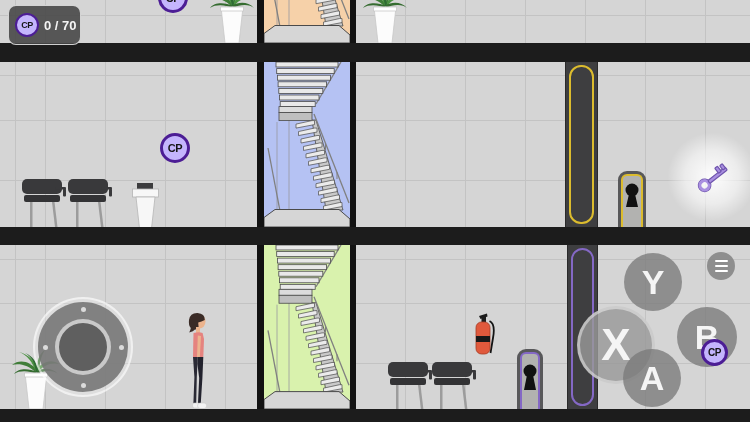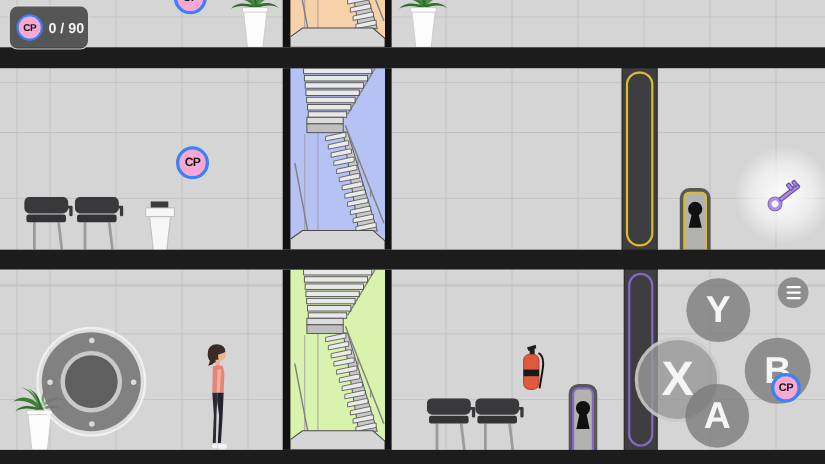--- a/index.html
+++ b/index.html
@@ -25,22 +25,22 @@
   .shaft-yellow .outline{border-color:#dcbc2e;}
   .shaft-purple .outline{border-color:#8468c5;}
   
   .door{position:absolute;background:#58585a;border-radius:9px 9px 0 0;z-index:1;}
   .door .panel{position:absolute;left:3px;right:3px;top:3px;bottom:0;background:#b2b2b0;
       border:2px solid transparent;border-bottom:none;border-radius:6px 6px 0 0;}
   .door-yellow .panel{border-color:#dcbc2e;}
   .door-purple .panel{border-color:#8468c5;}
   .door svg{position:absolute;inset:0;width:100%;height:100%;}
   
-  .coin{position:absolute;box-sizing:border-box;border-radius:50%;background:#f9a8d4;
-    border:3px solid #3b82f6;color:#151515;font-weight:bold;display:flex;
+  .coin{position:absolute;box-sizing:border-box;border-radius:50%;background:#c4b5fd;
+    border:3px solid #4c1d95;color:#151515;font-weight:bold;display:flex;
     align-items:center;justify-content:center;z-index:4;letter-spacing:-0.5px;}
   
   #hud{position:absolute;left:8px;top:5px;width:73px;height:40px;border-radius:8px;
     background:rgba(72,72,72,0.9);border:1px solid rgba(255,255,255,0.75);
     display:flex;align-items:center;padding:0 6px;gap:5px;z-index:10;box-sizing:border-box;}
   #hud .coin{position:static;flex:0 0 auto;}
   #hud .txt{color:#f4f4f4;font-size:13px;font-weight:600;white-space:nowrap;}
   
   #key-glow{position:absolute;left:667px;top:132px;width:90px;height:90px;z-index:3;
     background:radial-gradient(circle,rgba(255,255,255,0.95) 0%,rgba(255,255,255,0.55) 42%,rgba(255,255,255,0) 70%);}
@@ -225,21 +225,21 @@
     <span>CP</span>
     </div>
   <div class="coin" style="left:701px;top:339px;width:27px;height:27px;font-size:10px;z-index:12;">
     <span>CP</span>
     </div>
 
   <div id="hud">
     <div class="coin" style="width:24px;height:24px;border-width:2.5px;font-size:9px;">
       <span>CP</span>
       </div>
-    <span class="txt">0 / 90</span>
+    <span class="txt">0 / 70</span>
   </div>
 
   <svg class="prop" style="left:207px;top:-16px;width:50px;height:60px;" viewBox="0 0 50 60">
       <path d="M25,23 C18,15 8,13 1,15 C9,8 20,12 26,20 Z" fill="#3f7d38"></path>
       <path d="M25,23 C22,12 16,5 8,2 C17,4 24,11 27,19 Z" fill="#4b9242"></path>
       <path d="M26,22 C26,10 28,4 34,0 C30,6 29,12 28,21 Z" fill="#3f7d38"></path>
       <path d="M26,23 C32,15 41,12 48,14 C40,8 30,13 25.5,20 Z" fill="#4b9242"></path>
       <path d="M26,24 C33,20 43,20 47,24 C41,17 31,18 25.5,21.5 Z" fill="#356c30"></path>
       <path d="M25,24 C19,21 9,20 3,24 C8,17 19,19 25.5,21.5 Z" fill="#356c30"></path>
       <path d="M25,23 C24,13 21,7 14,3 C22,6 26,13 27,20 Z" fill="#2f6b33"></path>

